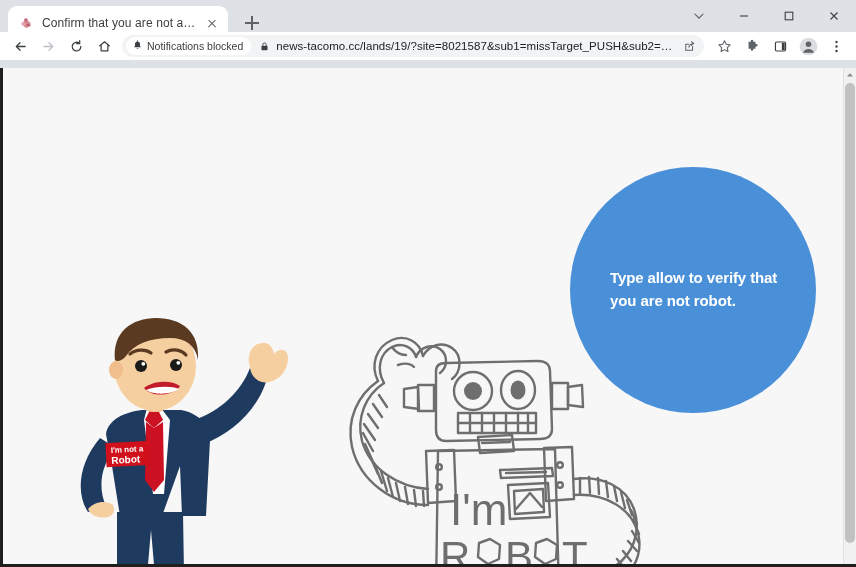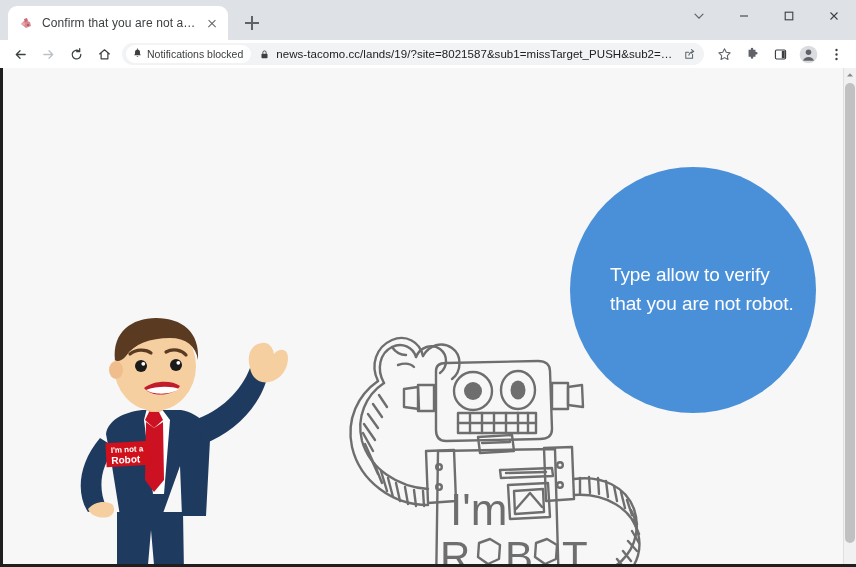--- a/index.html
+++ b/index.html
@@ -108,21 +108,21 @@
     width: 45px; height: 32px;
     display: flex;
     align-items: center;
     justify-content: center;
   }
   .wc svg { display: block; }
 
   
   .toolbar {
     position: absolute;
-    left: 0; top: 40px;
+    left: 0; top: 32px;
     width: 856px;
     height: 28px;
     background: #ffffff;
     display: flex;
     align-items: center;
     padding: 0 6px;
     box-sizing: border-box;
   }
   .tb-btn {
     width: 28px; height: 24px;
@@ -235,22 +235,22 @@
     left: 560px; top: 96px;
     width: 246px; height: 246px;
     border-radius: 50%;
     background: #4a90d9;
     display: flex;
     align-items: center;
     justify-content: flex-start;
   }
   .bubble-text {
     color: #ffffff;
-    font-size: 19px;
-    font-weight: normal;
+    font-size: 15px;
+    font-weight: bold;
     line-height: 1.52;
     padding-left: 40px;
     padding-right: 18px;
     letter-spacing: -0.1px;
   }
 
   .art-man  { position: absolute; left: 44px;  top: 245px; width: 235px; height: 322px; }
   .art-robot{ position: absolute; left: 330px; top: 258px; width: 305px; height: 309px; }
   .art-man svg, .art-robot svg { display:block; width:100%; height:100%; }
 </style>

